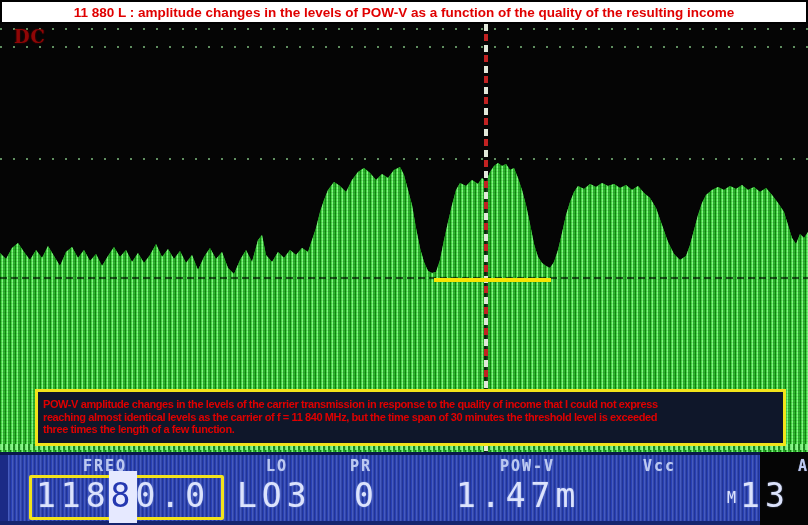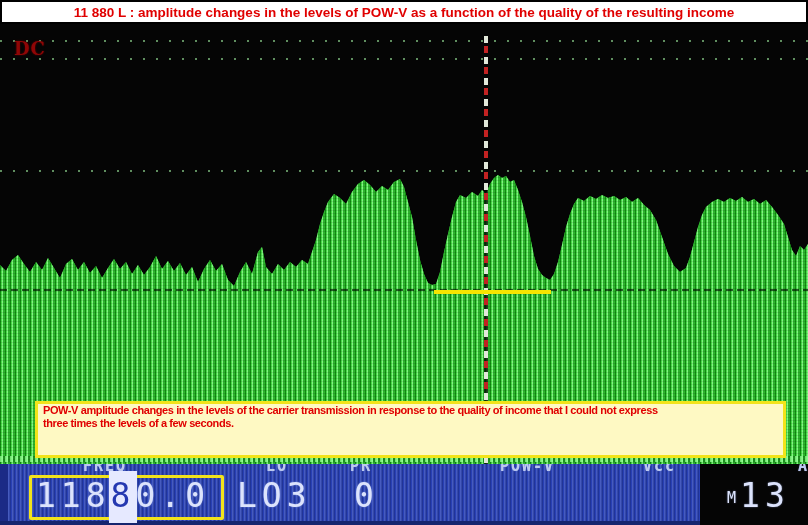--- a/index.html
+++ b/index.html
@@ -12,21 +12,21 @@
   .title-bar{
     position:absolute;left:0;top:0;width:808px;height:24px;
     background:#ffffff;border:2px solid #000;box-sizing:border-box;
     display:flex;align-items:center;justify-content:center;
   }
   .title-bar span{
     color:#e00000;font-weight:bold;font-size:13.5px;white-space:nowrap;
   }
 
   
-  .scope{position:absolute;left:0;top:24px;width:808px;height:428px;background:#050505;margin-top:12px;}
+  .scope{position:absolute;left:0;top:24px;width:808px;height:428px;background:#050505;}
   .spectrum-fill{
     position:absolute;left:0;top:0;width:808px;height:428px;z-index:1;
     background-color:#2db32d;
     background-image:
       repeating-linear-gradient(180deg, rgba(0,0,0,0.10) 0 1px, rgba(0,0,0,0) 1px 3px),
       repeating-linear-gradient(90deg, #118a11 0 1px, #49d949 1px 2px, #82f582 2px 3px, #2db32d 3px 5px);
   }
   .tick-row{
     position:absolute;left:0;width:808px;height:2px;z-index:2;
     background:repeating-linear-gradient(90deg, rgba(170,255,170,0.55) 0 2px, rgba(0,0,0,0) 2px 13px);
@@ -48,31 +48,31 @@
   }
   .dc-label{
     position:absolute;left:14px;top:2px;z-index:6;
     color:#8f0606;font-weight:bold;font-size:18px;letter-spacing:1px;
     font-family:"DejaVu Serif",serif;text-shadow:0 0 2px rgba(120,0,0,0.8);
   }
 
   
   .annotation-box{
     position:absolute;left:35px;top:365px;width:751px;height:57px;z-index:10;
-    background:#fef9c3;border:3px solid #f2e41a;box-sizing:border-box;
-    padding:0 5px;overflow:hidden;
+    background:#0f172a;border:3px solid #f2e41a;box-sizing:border-box;
+    padding:6px 5px;overflow:hidden;
   }
   .annotation-box .line{
     color:#e00000;font-weight:bold;font-size:11px;line-height:12.5px;
     letter-spacing:-0.4px;white-space:nowrap;
   }
 
   
   .status-bar{
-    position:absolute;left:0;top:452px;width:700px;height:73px;
+    position:absolute;left:0;top:452px;width:760px;height:73px;
     background-color:#2840b4;
     background-image:repeating-linear-gradient(90deg,
       rgba(255,255,255,0.14) 0 1px, rgba(0,0,20,0.18) 2px 3px, rgba(0,0,0,0) 3px 4px);
     box-shadow:inset 0 3px 0 #0a1a4a, inset 0 -4px 0 #15246e, inset 8px 0 0 #1b2a86;
     font-family:"DejaVu Sans Mono",monospace;
   }
   .stat-label{
     position:absolute;top:5px;color:#bcc8f0;font-weight:bold;font-size:15px;
     letter-spacing:2px;text-shadow:0 0 1px rgba(180,200,255,0.6);white-space:nowrap;
   }
@@ -106,33 +106,35 @@
     <div class="tick-row" style="top: 22px;"></div>
     <div class="tick-row" style="top: 134px;"></div>
     <div class="threshold-dashes" style="top: 253px;"></div>
     <div class="bottom-band"></div>
     <div class="center-line" style="left: 484px;"></div>
     <div class="yellow-line" style="left: 434px; width: 117px; top: 254px;"></div>
     <div class="dc-label">DC</div>
 
     <div class="annotation-box">
       <div class="line">POW-V amplitude changes in the levels of the carrier transmission in response to the quality of income that I could not express</div>
-      <div class="line">three times the levels of a few seconds.</div>
+      <div class="line">reaching almost identical levels as the carrier of  f = 11 840 MHz, but the time span of 30 minutes the threshold level is exceeded</div>
+      <div class="line">three times the length of a few function.</div>
     </div>
   </div>
 
   <div class="status-bar">
     <span class="stat-label" style="left:83px">FREQ</span>
     <span class="stat-label" style="left:266px">LO</span>
     <span class="stat-label" style="left:350px">PR</span>
     <span class="stat-label" style="left:500px">POW-V</span>
     <span class="stat-label" style="left:643px">Vcc</span>
     <span class="stat-label" style="left:798px">ATT</span>
 
     <div class="freq-box"></div>
     <span class="stat-value freq-value"><span>118</span><span class="cursor-digit">8</span><span>0.0</span></span>
 
     <span class="stat-value" style="left:237px">LO3</span>
     <span class="stat-value" style="left:354px">0</span>
+    <span class="stat-value" style="left:456px">1.47m</span>
     <span class="stat-value" style="left:727px"><span class="att-prefix">M</span><span>13</span></span>
   </div>
 
 </div>
 
 </body></html>

